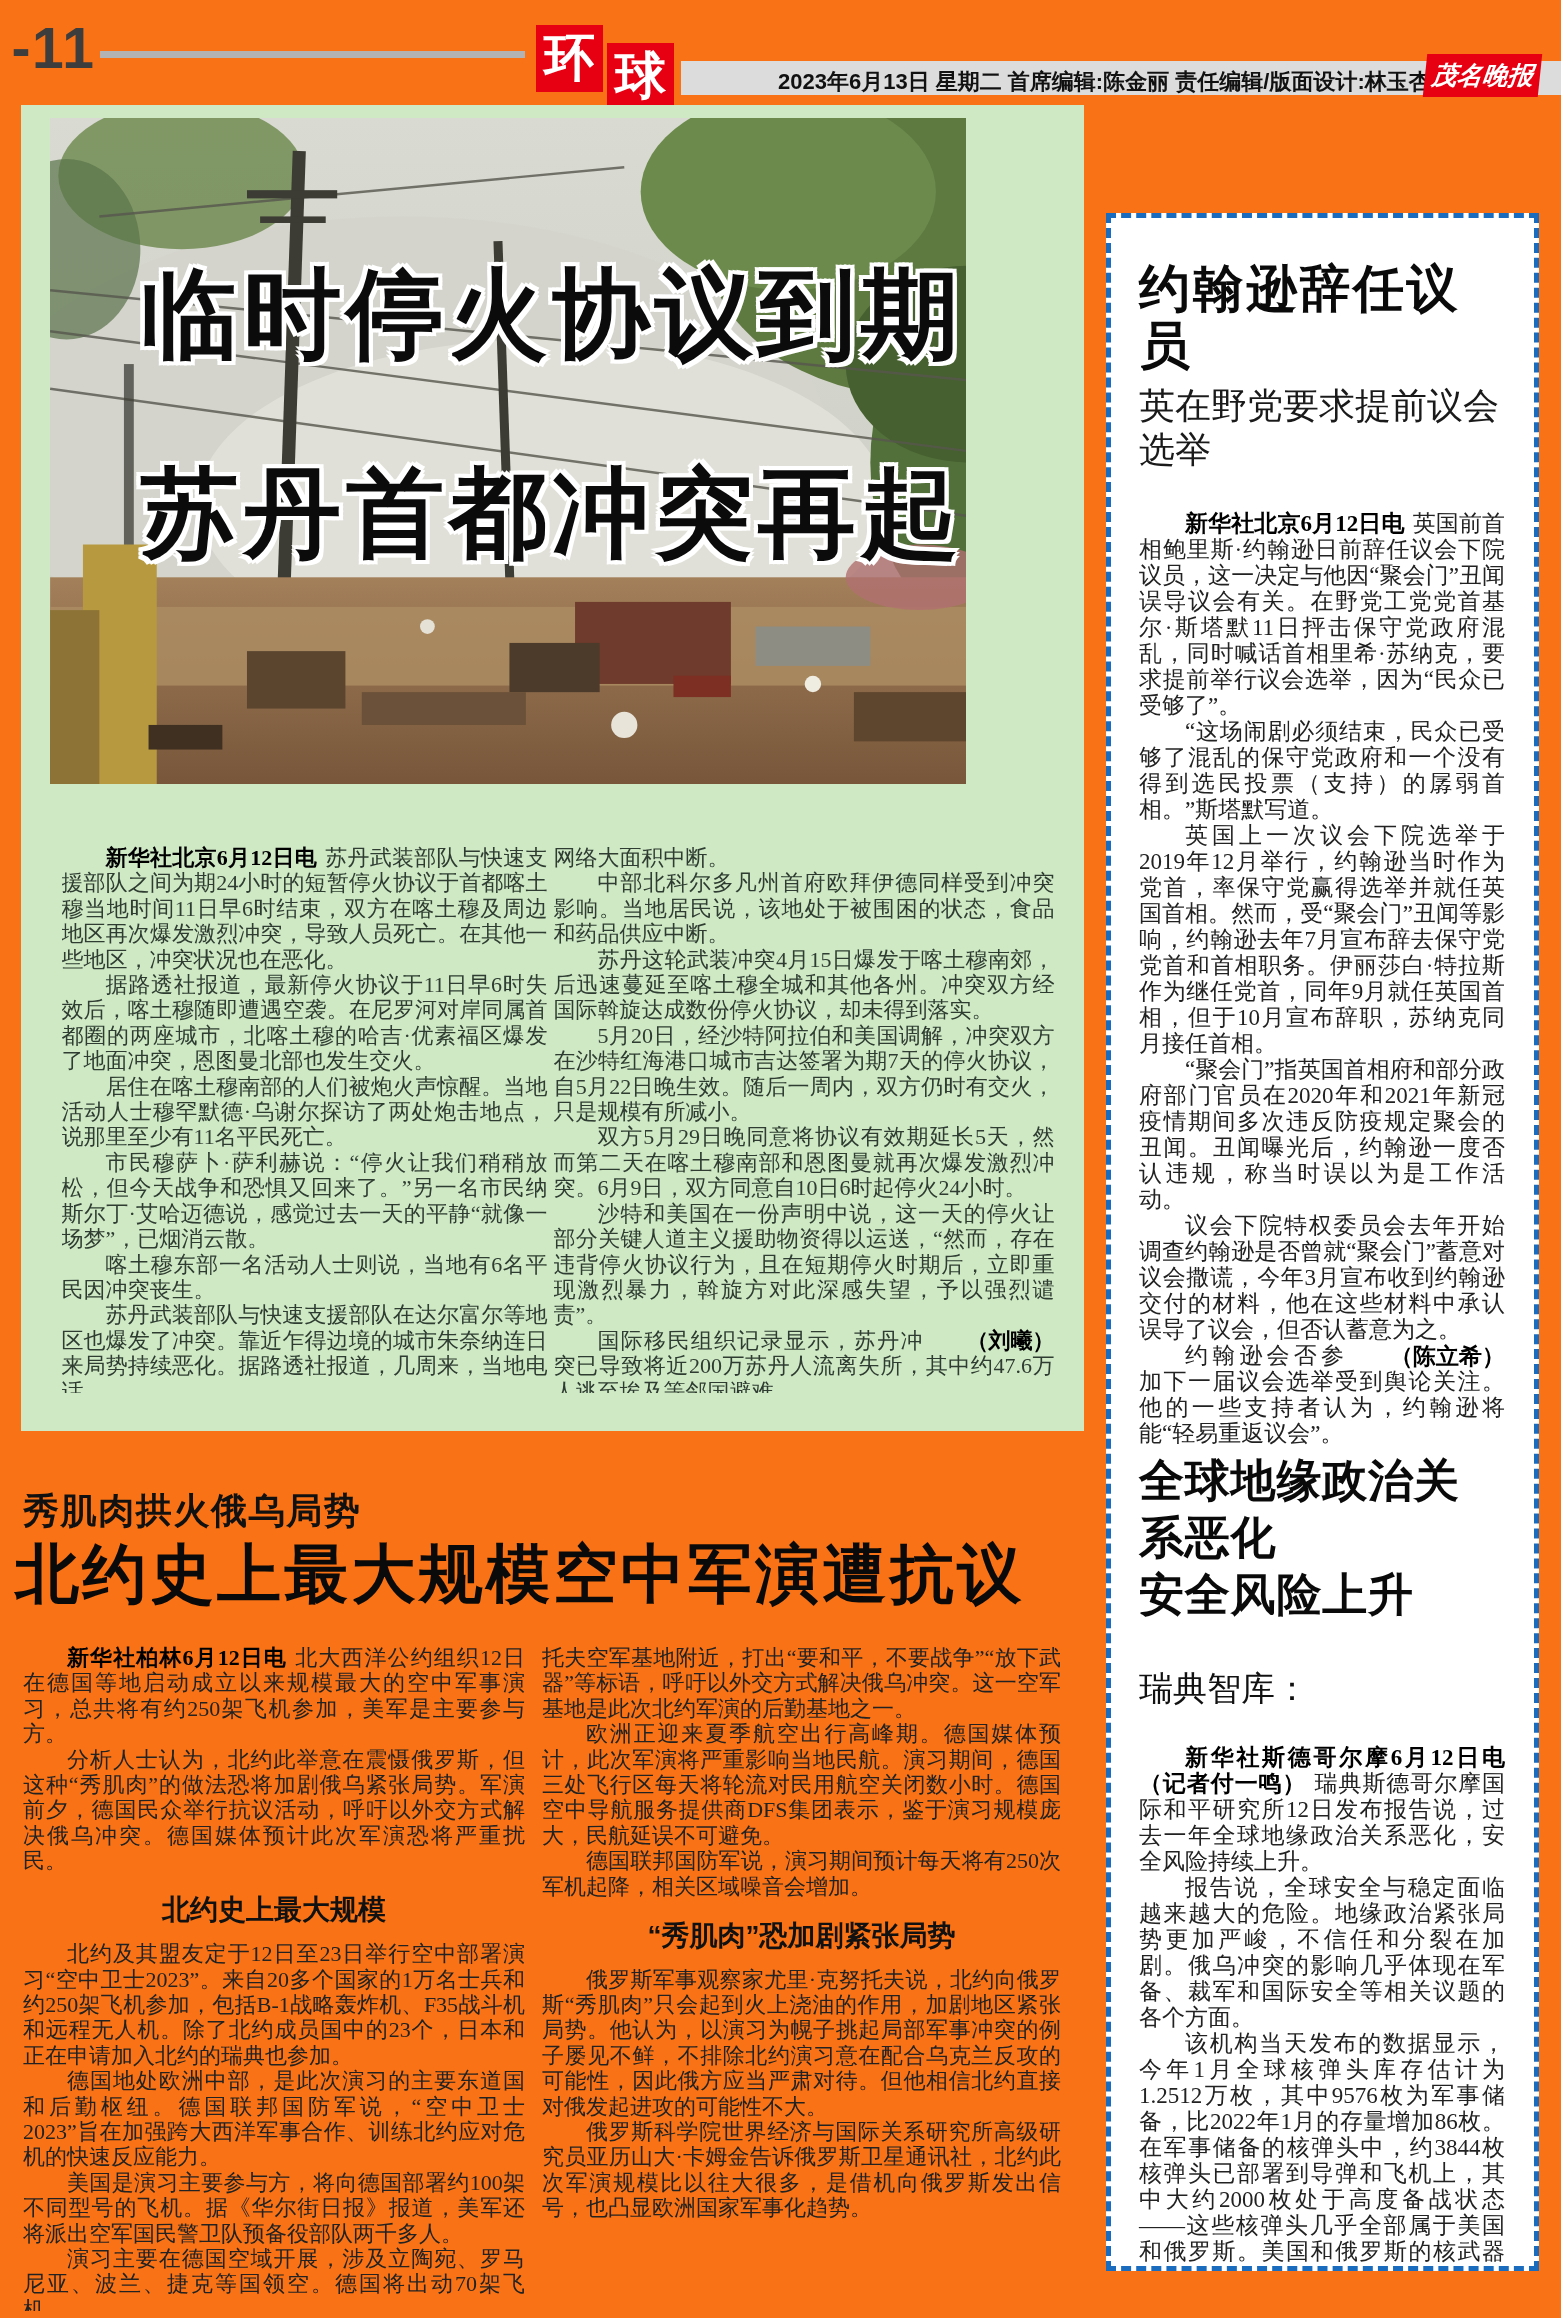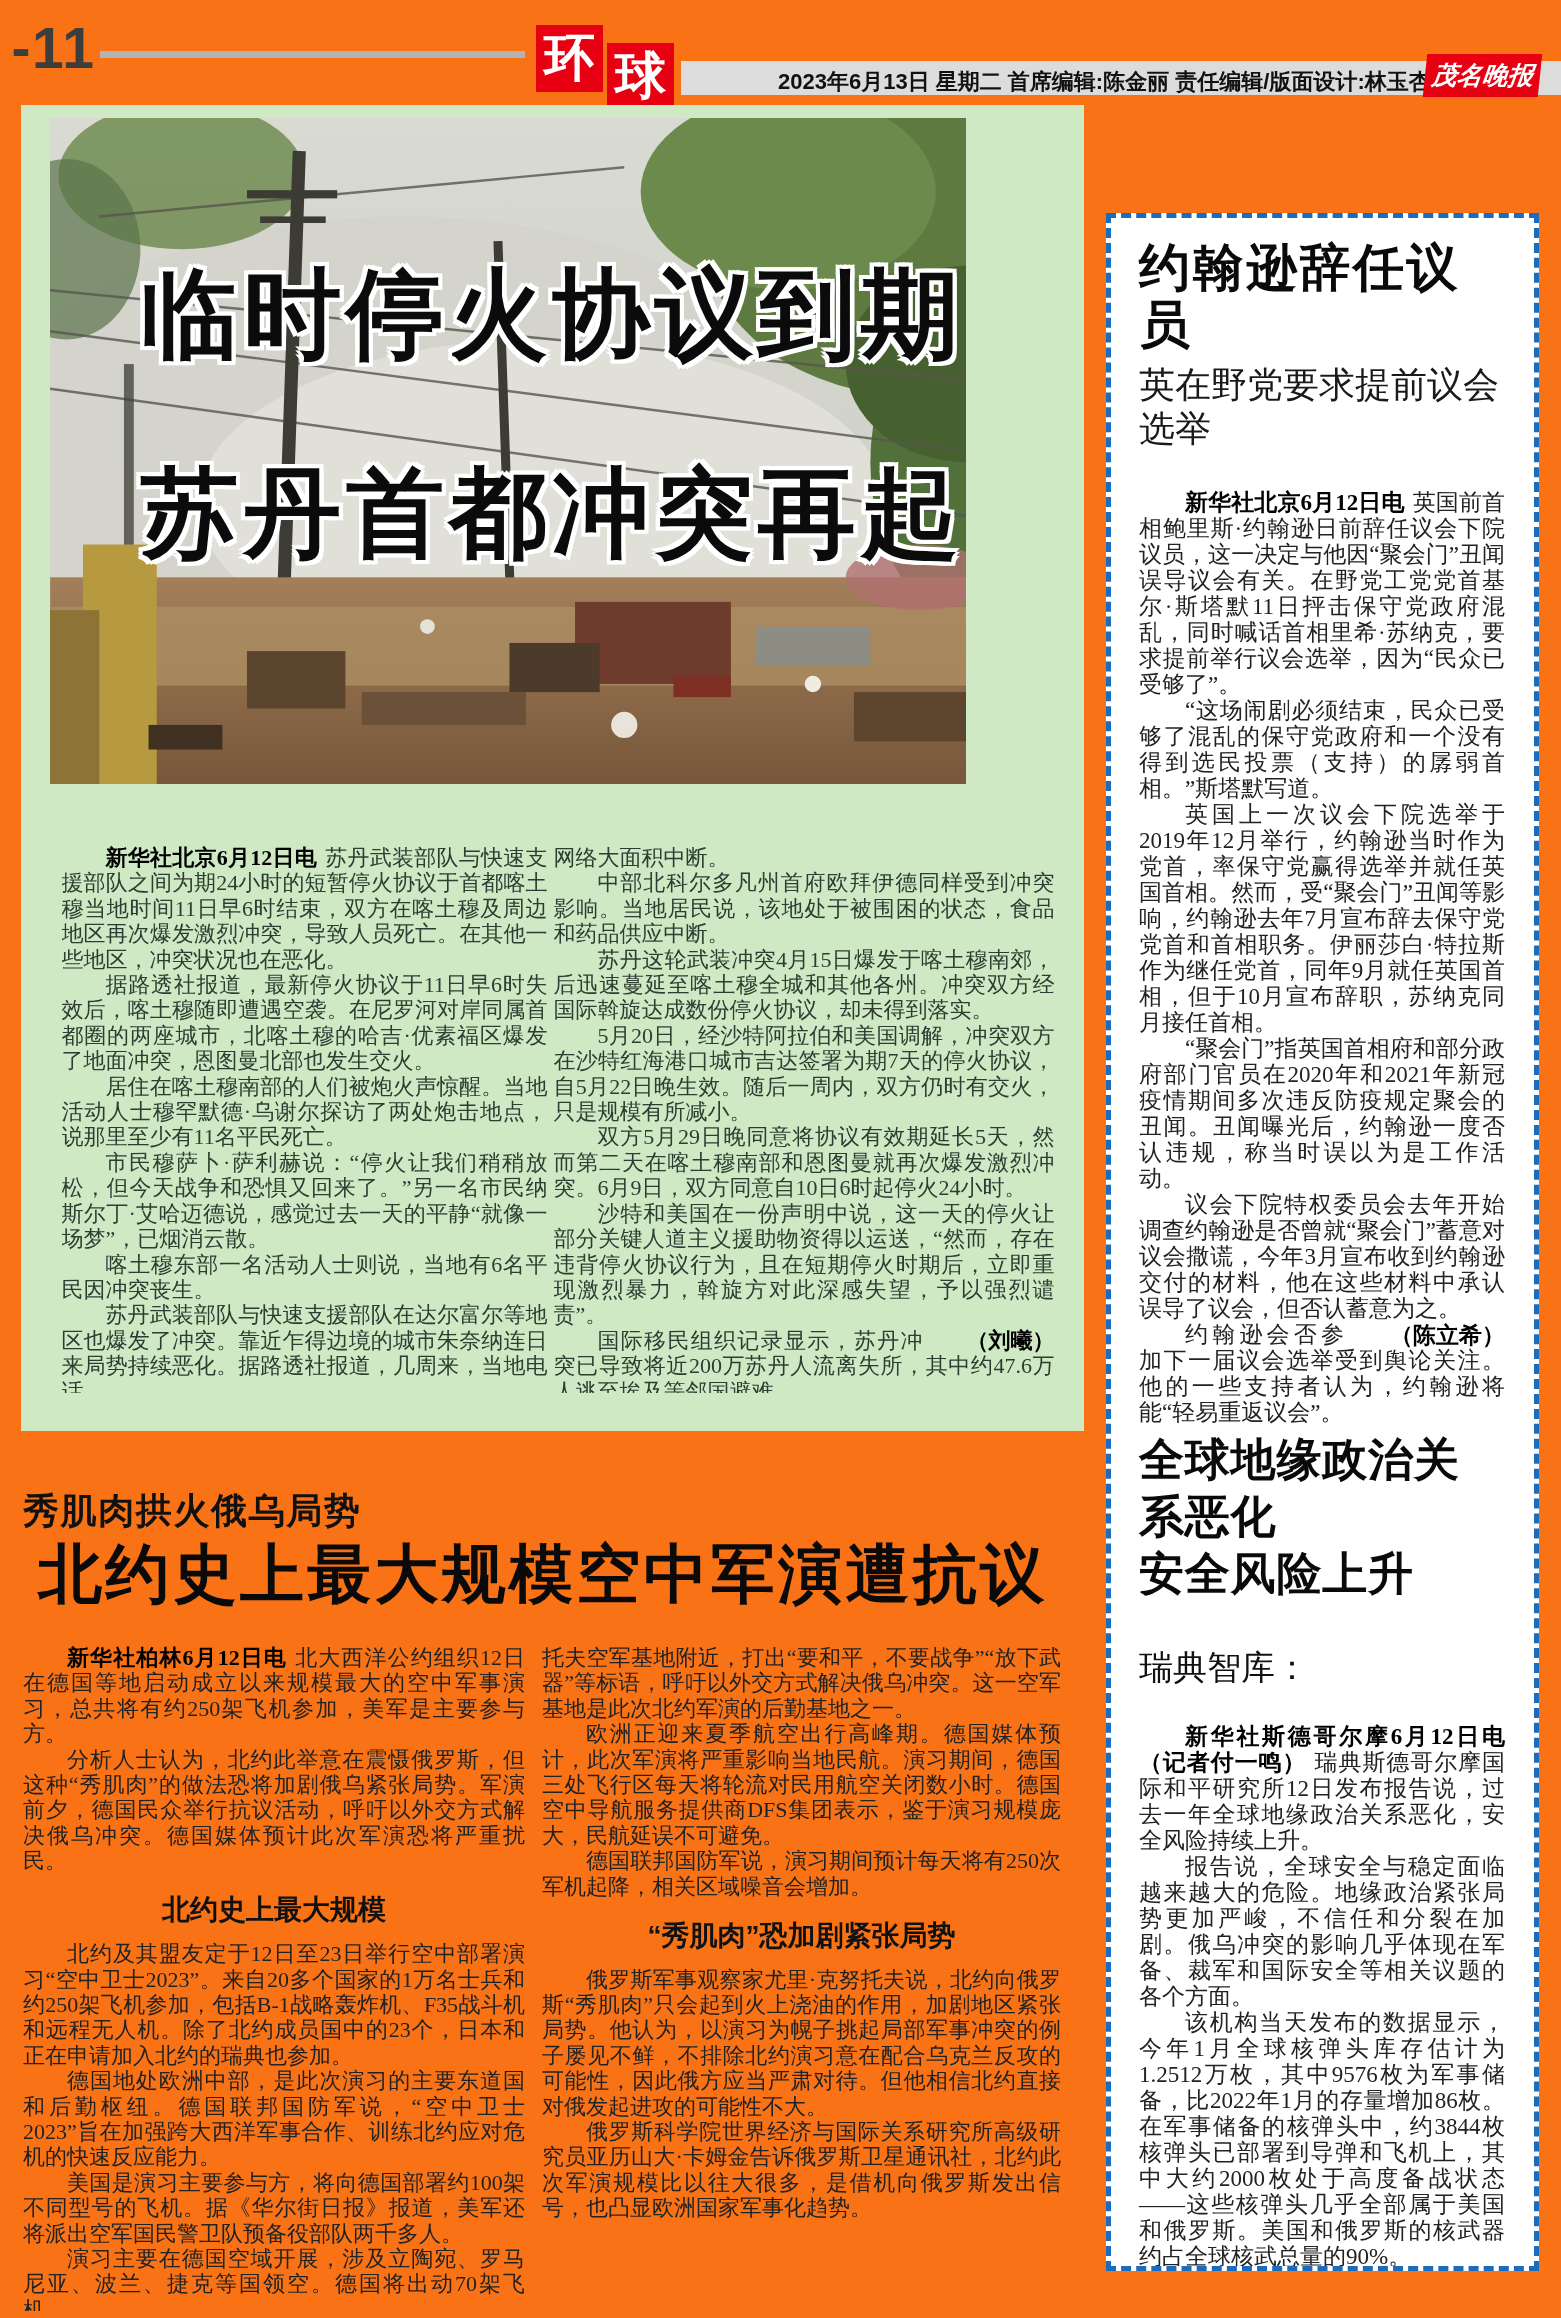--- a/index.html
+++ b/index.html
@@ -42,32 +42,32 @@
   .blk{margin:0;}
   .blk.p{text-indent:2em;}
   .blk.cont{text-indent:0;}
   .blk.sub{text-indent:0;text-align:center;font-family:"Liberation Sans","DejaVu Sans",sans-serif;
            font-weight:700;font-size:28px;color:#111;margin:19.7px 0 14.8px 0;line-height:33px;}
   .lead{font-family:Liberation Serif, serif;font-weight:700;color:#000;margin-right:8.2px;}
   .tail{float:right;font-family:"Liberation Sans","DejaVu Sans",sans-serif;font-weight:700;color:#000;}
 
   
   #nato-kicker{left:23px;top:1487px;font-size:36px;font-weight:700;color:#111;letter-spacing:1.6px;}
-  #nato-head{left:38px;top:1533px;width:1063px;font-size:64px;font-weight:900;color:#0a0a0a;
+  #nato-head{left:15px;top:1533px;width:1063px;font-size:64px;font-weight:900;color:#0a0a0a;
              letter-spacing:3.3px;line-height:82px;}
   .ncol{top:1645px;height:666px;overflow:hidden;font-size:22px;line-height:25.4px;
         text-align:justify;color:#222;}
   #ncol1{left:23px;width:502px;}
   #ncol2{left:542px;width:519px;}
 
   
   #sidebar{left:1106px;top:213px;width:433px;height:2058px;border:5.7px dashed #1a6cbf;
            box-sizing:border-box;background:#fff;overflow:hidden;}
   #sb-inner{position:absolute;left:28px;top:0;width:366px;height:100%;}
-  #jo-head{margin-top:21px;font-size:51px;font-weight:900;color:#0a0a0a;letter-spacing:2.5px;line-height:57px;}
+  #jo-head{margin-top:42px;font-size:51px;font-weight:900;color:#0a0a0a;letter-spacing:2.5px;line-height:57px;}
   #jo-sub{margin-top:9.8px;font-size:36px;font-weight:400;color:#1a1a1a;line-height:44px;}
   #jo-body{margin-top:39px;font-size:23px;line-height:26px;text-align:justify;color:#222;}
   #sw-kicker{margin-top:43px;font-size:34px;font-weight:500;color:#111;}
   #sw-head{margin-top:4.9px;font-size:45px;font-weight:900;color:#0a0a0a;line-height:57px;letter-spacing:0.8px;}
   #sw-body{margin-top:33px;font-size:23px;line-height:26px;text-align:justify;color:#222;}
 </style>
 </head>
 <body>
 
 <div id="page">

